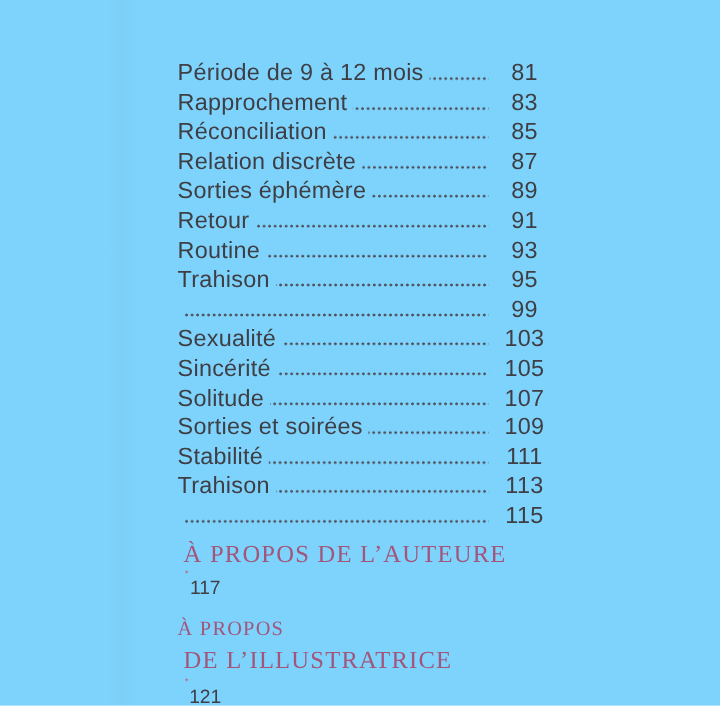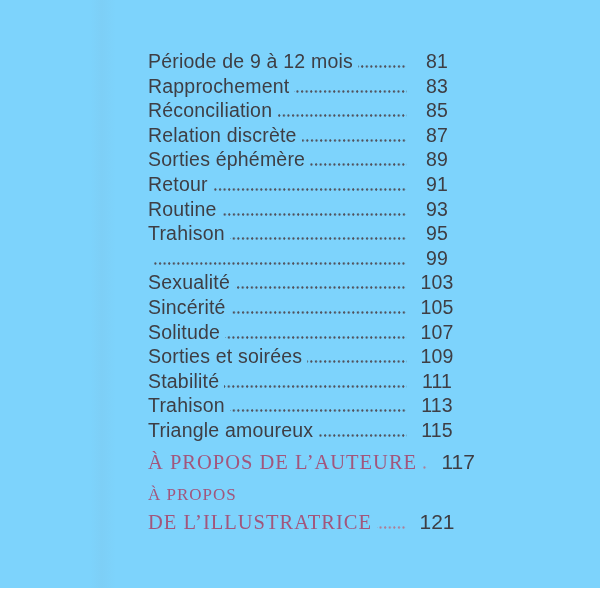--- a/index.html
+++ b/index.html
@@ -62,25 +62,26 @@
     width: 307px;
   }
   .section-row {
     display: flex;
     align-items: baseline;
     font-family: "Liberation Serif", serif;
     font-size: 20.5px;
     letter-spacing: 1px;
     line-height: 26px;
     color: #a2567c;
+    flex-direction: column;
   }
   .section-row .toc-page,
   .section-page {
     font-family: "Liberation Sans", sans-serif;
-    font-size: 21px;
+    font-size: 16px;
     letter-spacing: 0;
     color: #3e3e44;
   }
   .section-title { white-space: nowrap; }
   .section-block2 { margin-top: 7px; }
   .section-line1 {
     font-family: "Liberation Serif", serif;
     font-size: 17px;
     letter-spacing: 1px;
     line-height: 26px;
@@ -164,21 +165,20 @@
       <span class="toc-title">Stabilité</span>
       <span class="leader"></span>
       <span class="toc-page">111</span>
     </div>
     <div class="toc-row">
       <span class="toc-title">Trahison</span>
       <span class="leader"></span>
       <span class="toc-page">113</span>
     </div>
     <div class="toc-row">
-      <span class="toc-title">Triangle amoureux</span>
       <span class="leader"></span>
       <span class="toc-page">115</span>
     </div>
   </div>
 
   <div class="sections">
     <div class="section-row">
       <span class="section-title">À PROPOS DE L’AUTEURE</span>
       <span class="leader pink"></span>
       <span class="toc-page">117</span>

